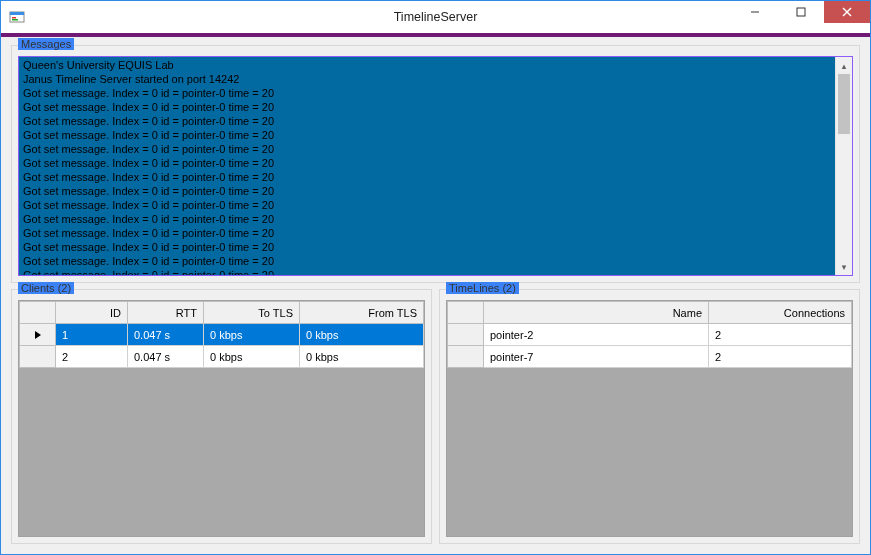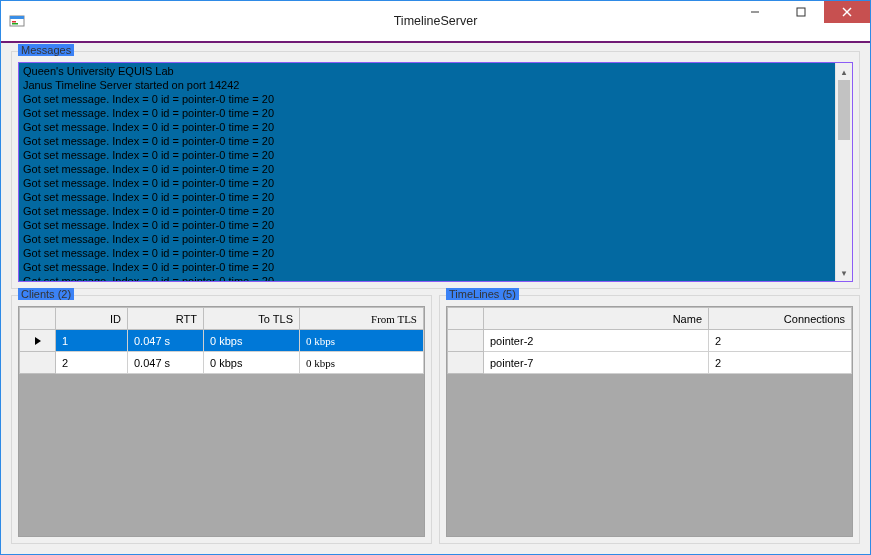--- a/index.html
+++ b/index.html
@@ -13,26 +13,26 @@
   .window {
     width: 871px;
     height: 555px;
     border: 1px solid #2e8ae6;
     background: #f0f0f0;
     display: flex;
     flex-direction: column;
     position: relative;
   }
   .titlebar {
-    height: 42px;
+    height: 36px;
     background: #fff;
     display: flex;
     align-items: center;
     position: relative;
-    border-bottom: 2px solid #701a75;
+    border-bottom: 4px solid #701a75;
   }
   .titlebar .app-icon {
     width: 16px; height: 16px;
     margin-left: 8px;
     display: flex; align-items: center; justify-content: center;
   }
   .titlebar .title {
     position: absolute;
     left: 0; right: 0;
     text-align: center;
@@ -178,21 +178,21 @@
   .row-indicator {
     display: inline-block;
     width: 0; height: 0;
     border-top: 4px solid transparent;
     border-bottom: 4px solid transparent;
     border-left: 6px solid #000;
   }
   #clients-grid th:nth-child(2), #clients-grid td:nth-child(2){ width:72px; }
   #clients-grid th:nth-child(3), #clients-grid td:nth-child(3){ width:76px; }
   #clients-grid th:nth-child(4), #clients-grid td:nth-child(4){ width:96px; }
-  #clients-grid th:nth-child(5), #clients-grid td:nth-child(5){ width:auto;font-family:Liberation Serif, serif; }
+  #clients-grid th:nth-child(5), #clients-grid td:nth-child(5){ width:auto; }
 
   #timelines-grid th:nth-child(2), #timelines-grid td:nth-child(2){ width:225px; }
   #timelines-grid th:nth-child(3), #timelines-grid td:nth-child(3){ width:auto; }
 </style>
 </head>
 <body>
 
 <div class="window">
   <div class="titlebar">
     <span class="app-icon">
@@ -282,21 +282,21 @@
                   <td>0.047 s</td>
                   <td>0 kbps</td>
                   <td>0 kbps</td>
                 </tr>
               </tbody>
           </table>
         </div>
       </div>
 
       <div class="groupbox">
-        <span class="legend">TimeLines (5)</span>
+        <span class="legend">TimeLines (2)</span>
         <div class="grid-wrap">
           <table class="grid" id="timelines-grid">
             <thead>
                 <tr id="timelines-head">
                   <th class="rowhead"></th>
                   <th>Name</th>
                   <th>Connections</th>
                 </tr>
               </thead>
             <tbody id="timelines-body">

